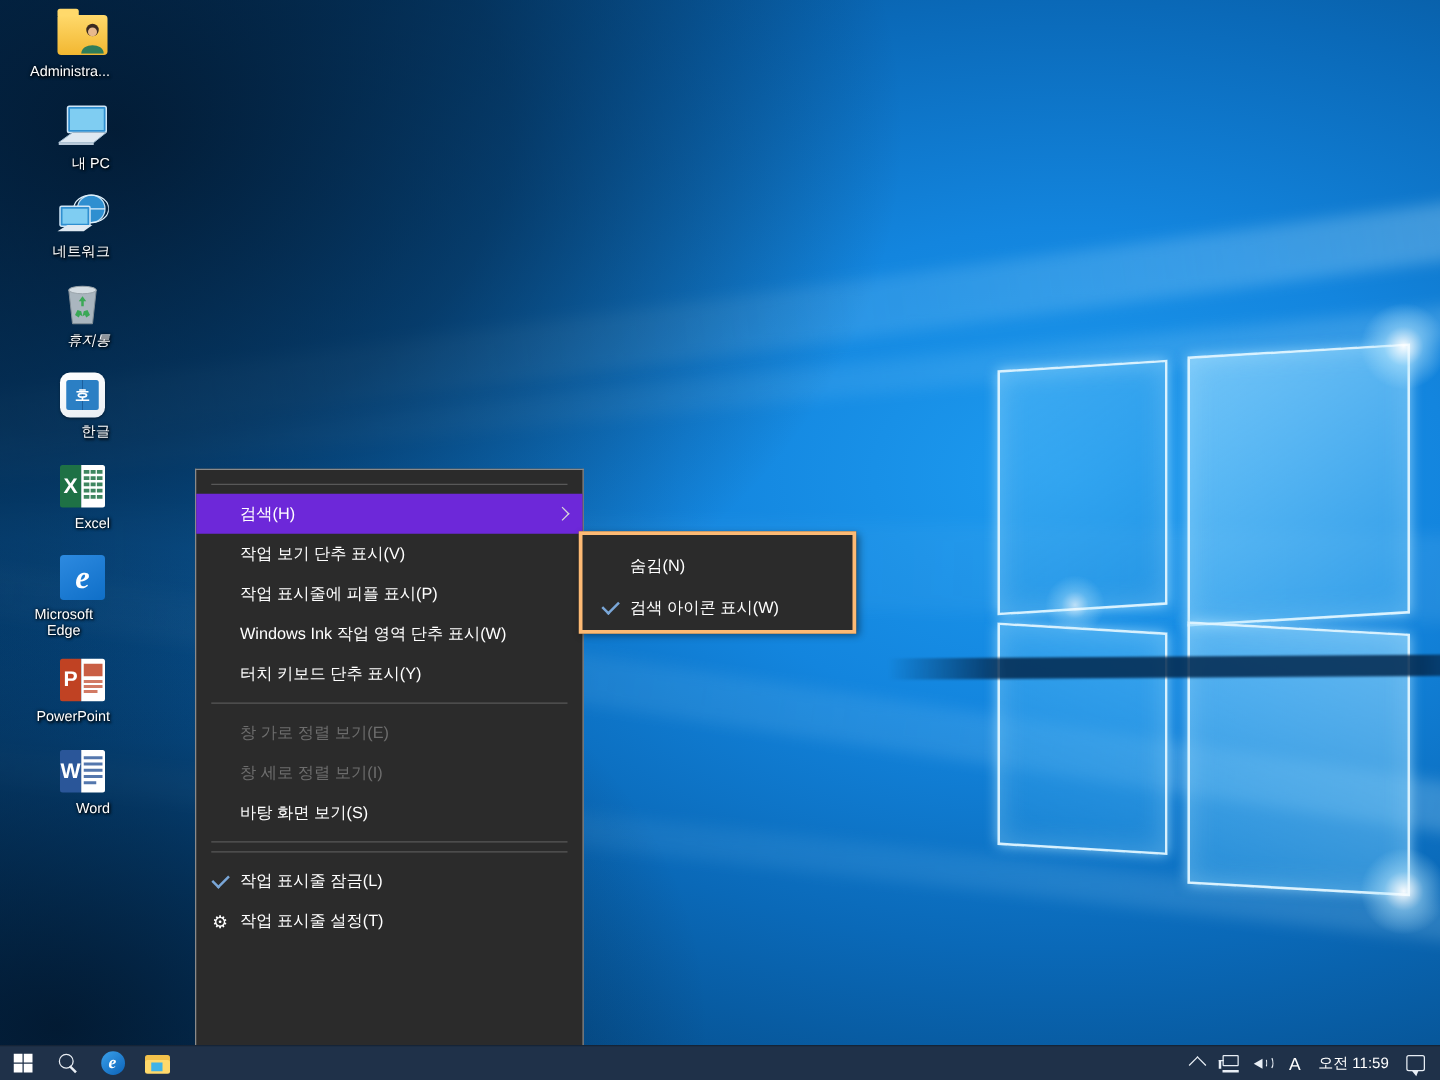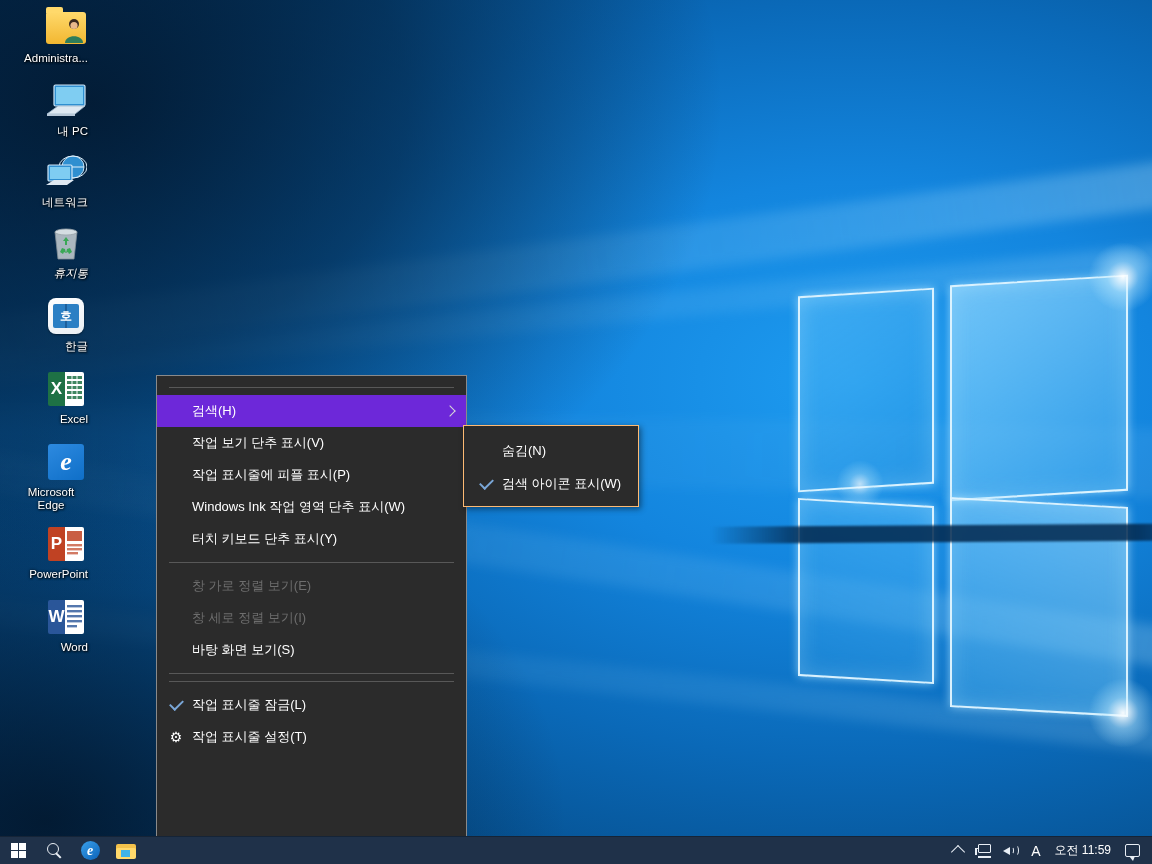--- a/index.html
+++ b/index.html
@@ -161,23 +161,23 @@
     border-bottom: 2px solid #7aa7d8;
     transform: rotate(-45deg) translate(1px,-1px);
   }
   .gear { font-size: 14px; color: #ffffff; line-height: 1; }
   .sep { height: 1px; background: #585858; margin: 7px 12px; }
 
   
   #sub-menu {
     position: absolute;
     left: 463px; top: 425px;
-    width: 176px; height: 82px;
+    width: 222px; height: 82px;
     background: #2b2b2b;
-    border: 1px solid #fdba74;
+    border: 3px solid #fdba74;
     color: #ffffff;
     font-size: 13px;
     padding: 8px 0;
     z-index: 60;
     box-shadow: 2px 2px 6px rgba(0,0,0,0.45);
   }
   #sub-menu .mi { height: 33px; padding-left: 38px; }
 
   
   #taskbar {

